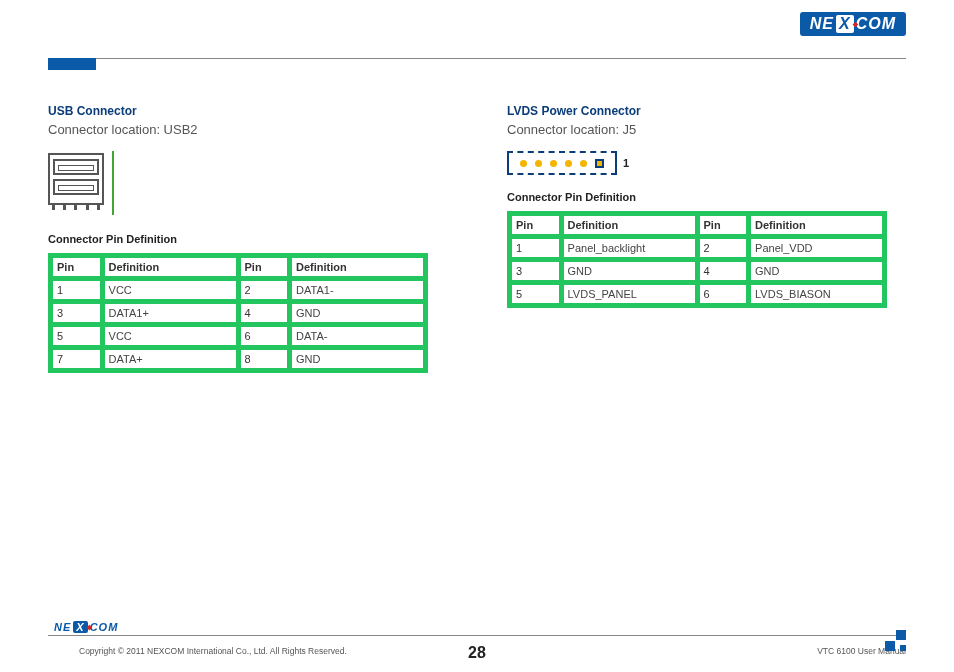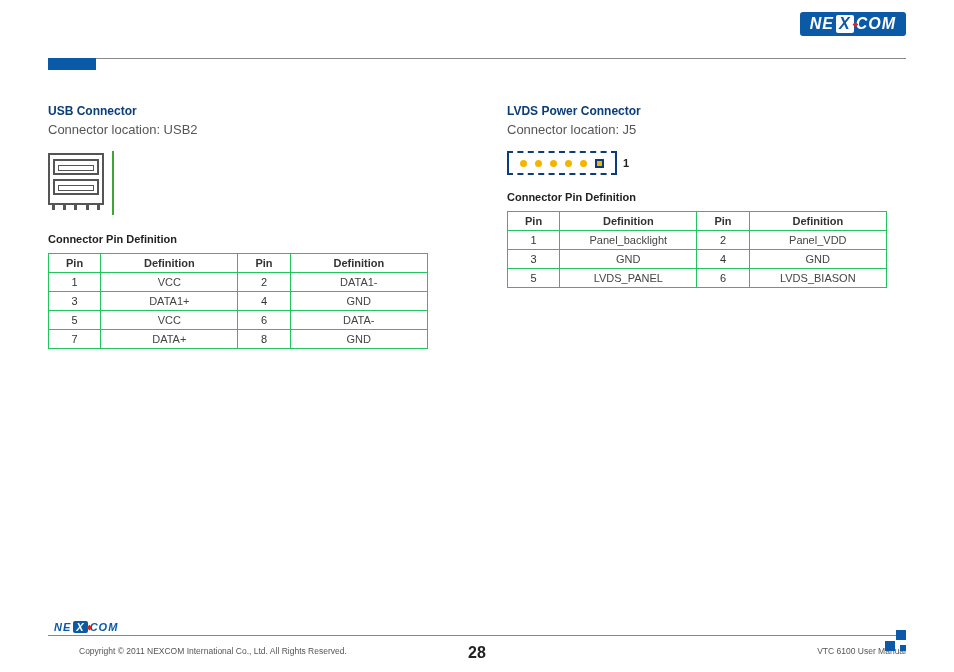--- a/index.html
+++ b/index.html
@@ -132,23 +132,23 @@
     font-weight: bold;
     color: #222;
     margin-bottom: 8px;
   }
   table.pindef {
     border-collapse: collapse;
     width: 380px;
     font-size: 11px;
   }
   table.pindef th, table.pindef td {
-    border: 1px solid #22c55e;
+    border: 5px solid #22c55e;
     padding: 3px 4px;
-    text-align: center;
+    text-align: left;
   }
   table.pindef th {
     font-weight: bold;
     background: #fff;
   }
   table.pindef th.pin { width: 44px; }
   table.pindef th.def { width: 116px; }
   table.pindef td.def { color: #444; }
 
   .footer {

